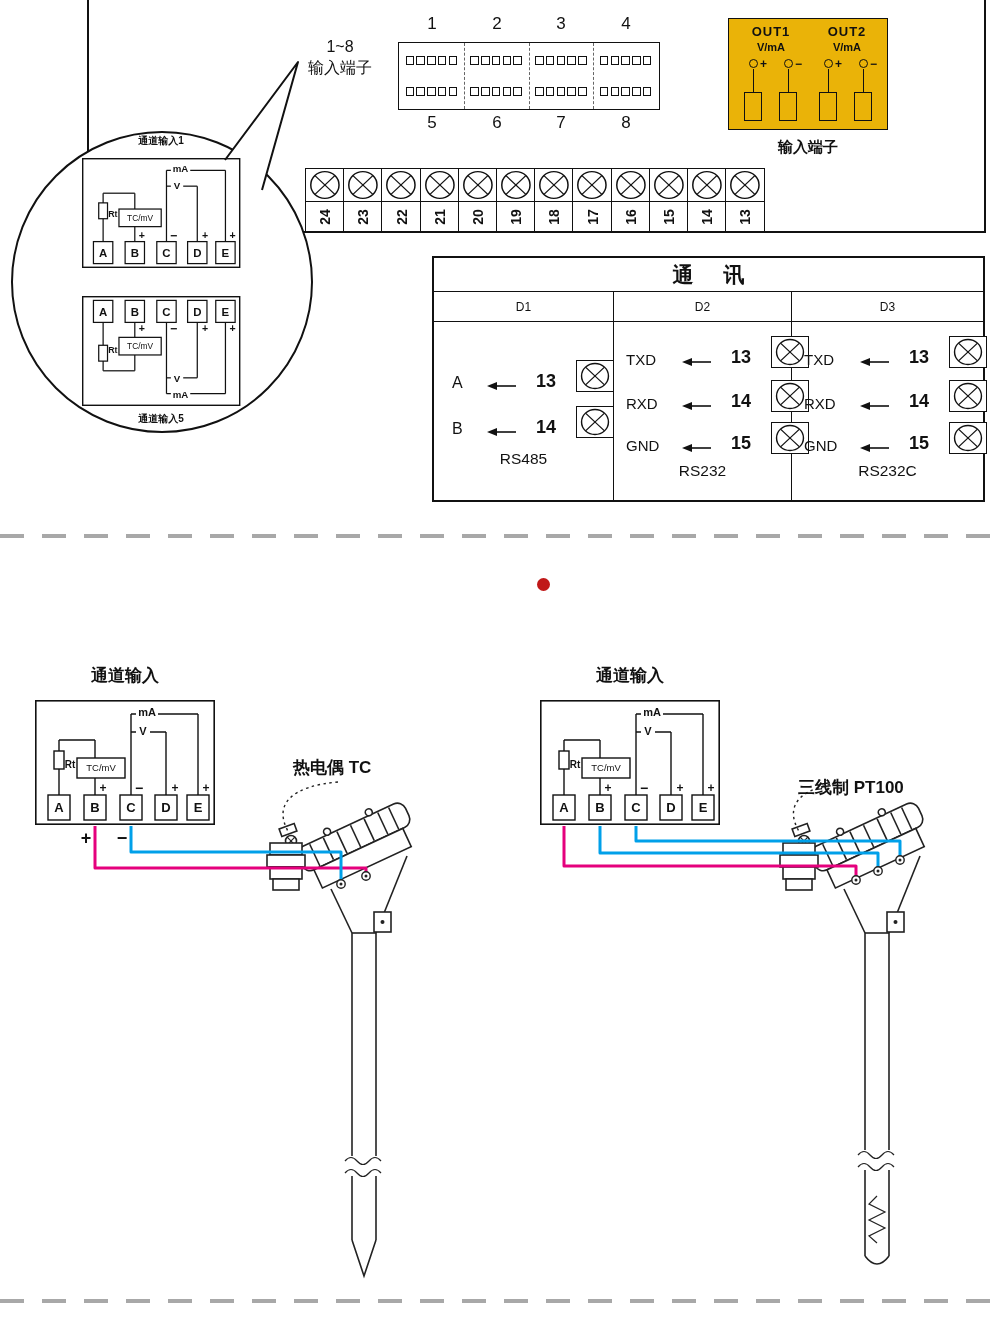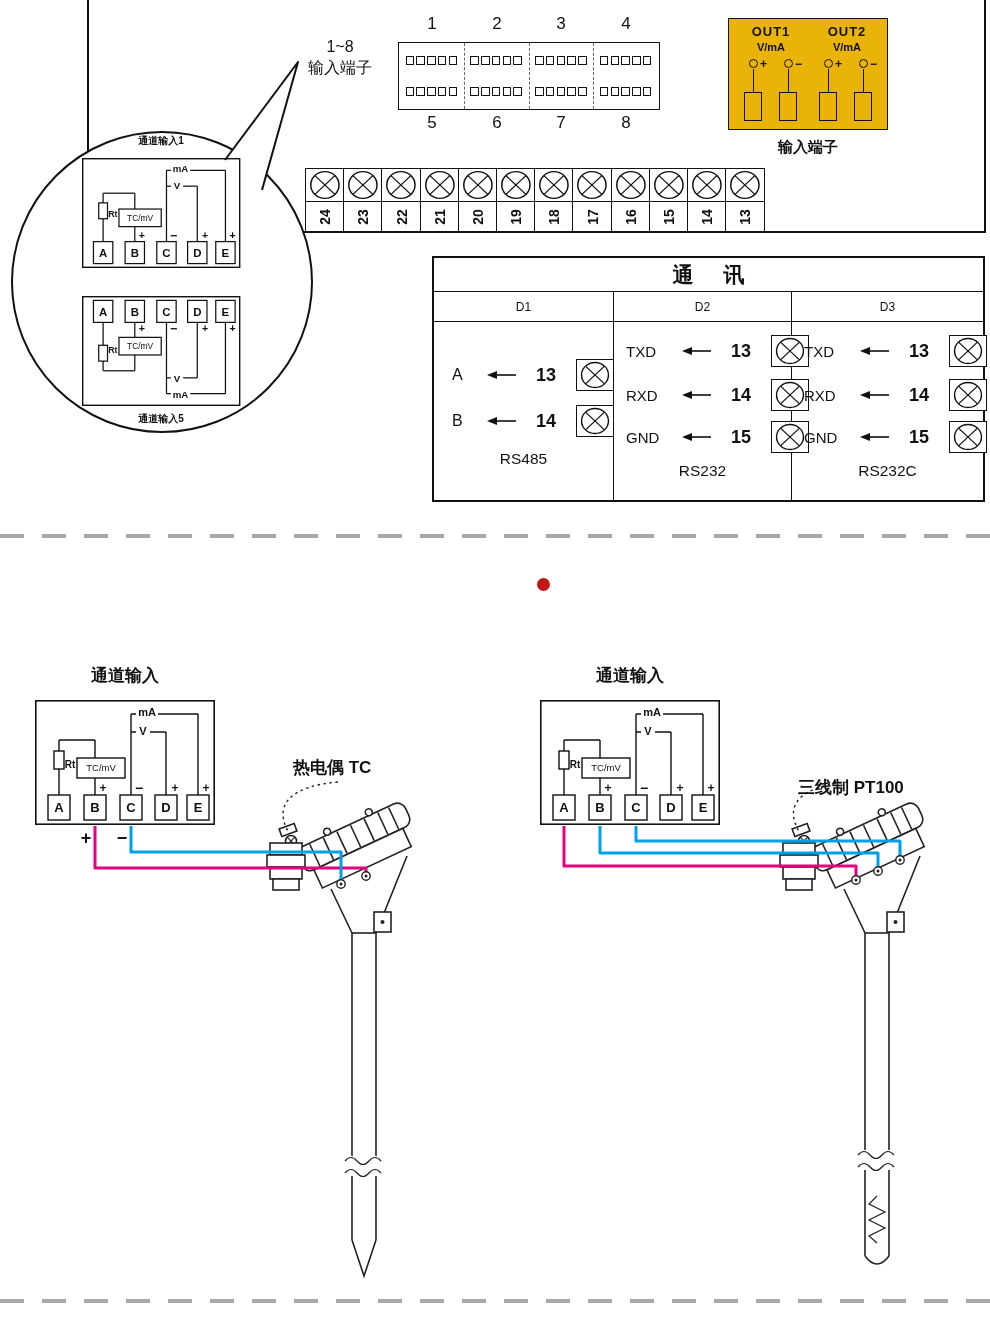--- a/index.html
+++ b/index.html
@@ -37,21 +37,21 @@
   
   .commtable{width:553px;height:246px;border:2px solid #111;background:#fff}
   .comm-title{height:34px;border-bottom:1.6px solid #111;display:flex;align-items:center;justify-content:center;
               font-size:21px;font-weight:600;letter-spacing:12px;text-indent:12px}
   .comm-heads{display:grid;grid-template-columns:180px 178px 1fr;height:30px;border-bottom:1.6px solid #111}
   .comm-head{display:flex;align-items:center;justify-content:center;font-size:12px;font-weight:500;border-right:1.6px solid #111}
   .comm-head:last-child{border-right:none}
   .comm-body{display:grid;grid-template-columns:180px 178px 1fr;height:178px}
   .comm-col{position:relative;border-right:1.6px solid #111}
   .comm-col:last-child{border-right:none}
-  .comm-row{position:absolute;display:flex;align-items:center;gap:19px;height:34px}
+  .comm-row{position:absolute;display:flex;align-items:flex-end;gap:19px;height:34px}
   .sig{font-size:15px;min-width:36px}
   .sig-narrow{min-width:15px;font-size:16px}
   .num{font-size:18px;font-weight:700;min-width:22px;text-align:center}
   .comm-screw{width:38px;height:32px;border:1.7px solid #111;display:block;background:#fff}
   .comm-cap{position:absolute;width:100%;text-align:center;font-size:15.5px}
   .arr{width:30px;height:12px;flex:0 0 auto}
   
   .dashsep{left:0;width:990px;height:3.5px;background:repeating-linear-gradient(90deg,#a8a8a8 0 24px,transparent 24px 42px)}
   .sechead{display:flex;align-items:center;gap:15px}
   .bullet{width:13px;height:13px;border-radius:50%;background:#c01818}

